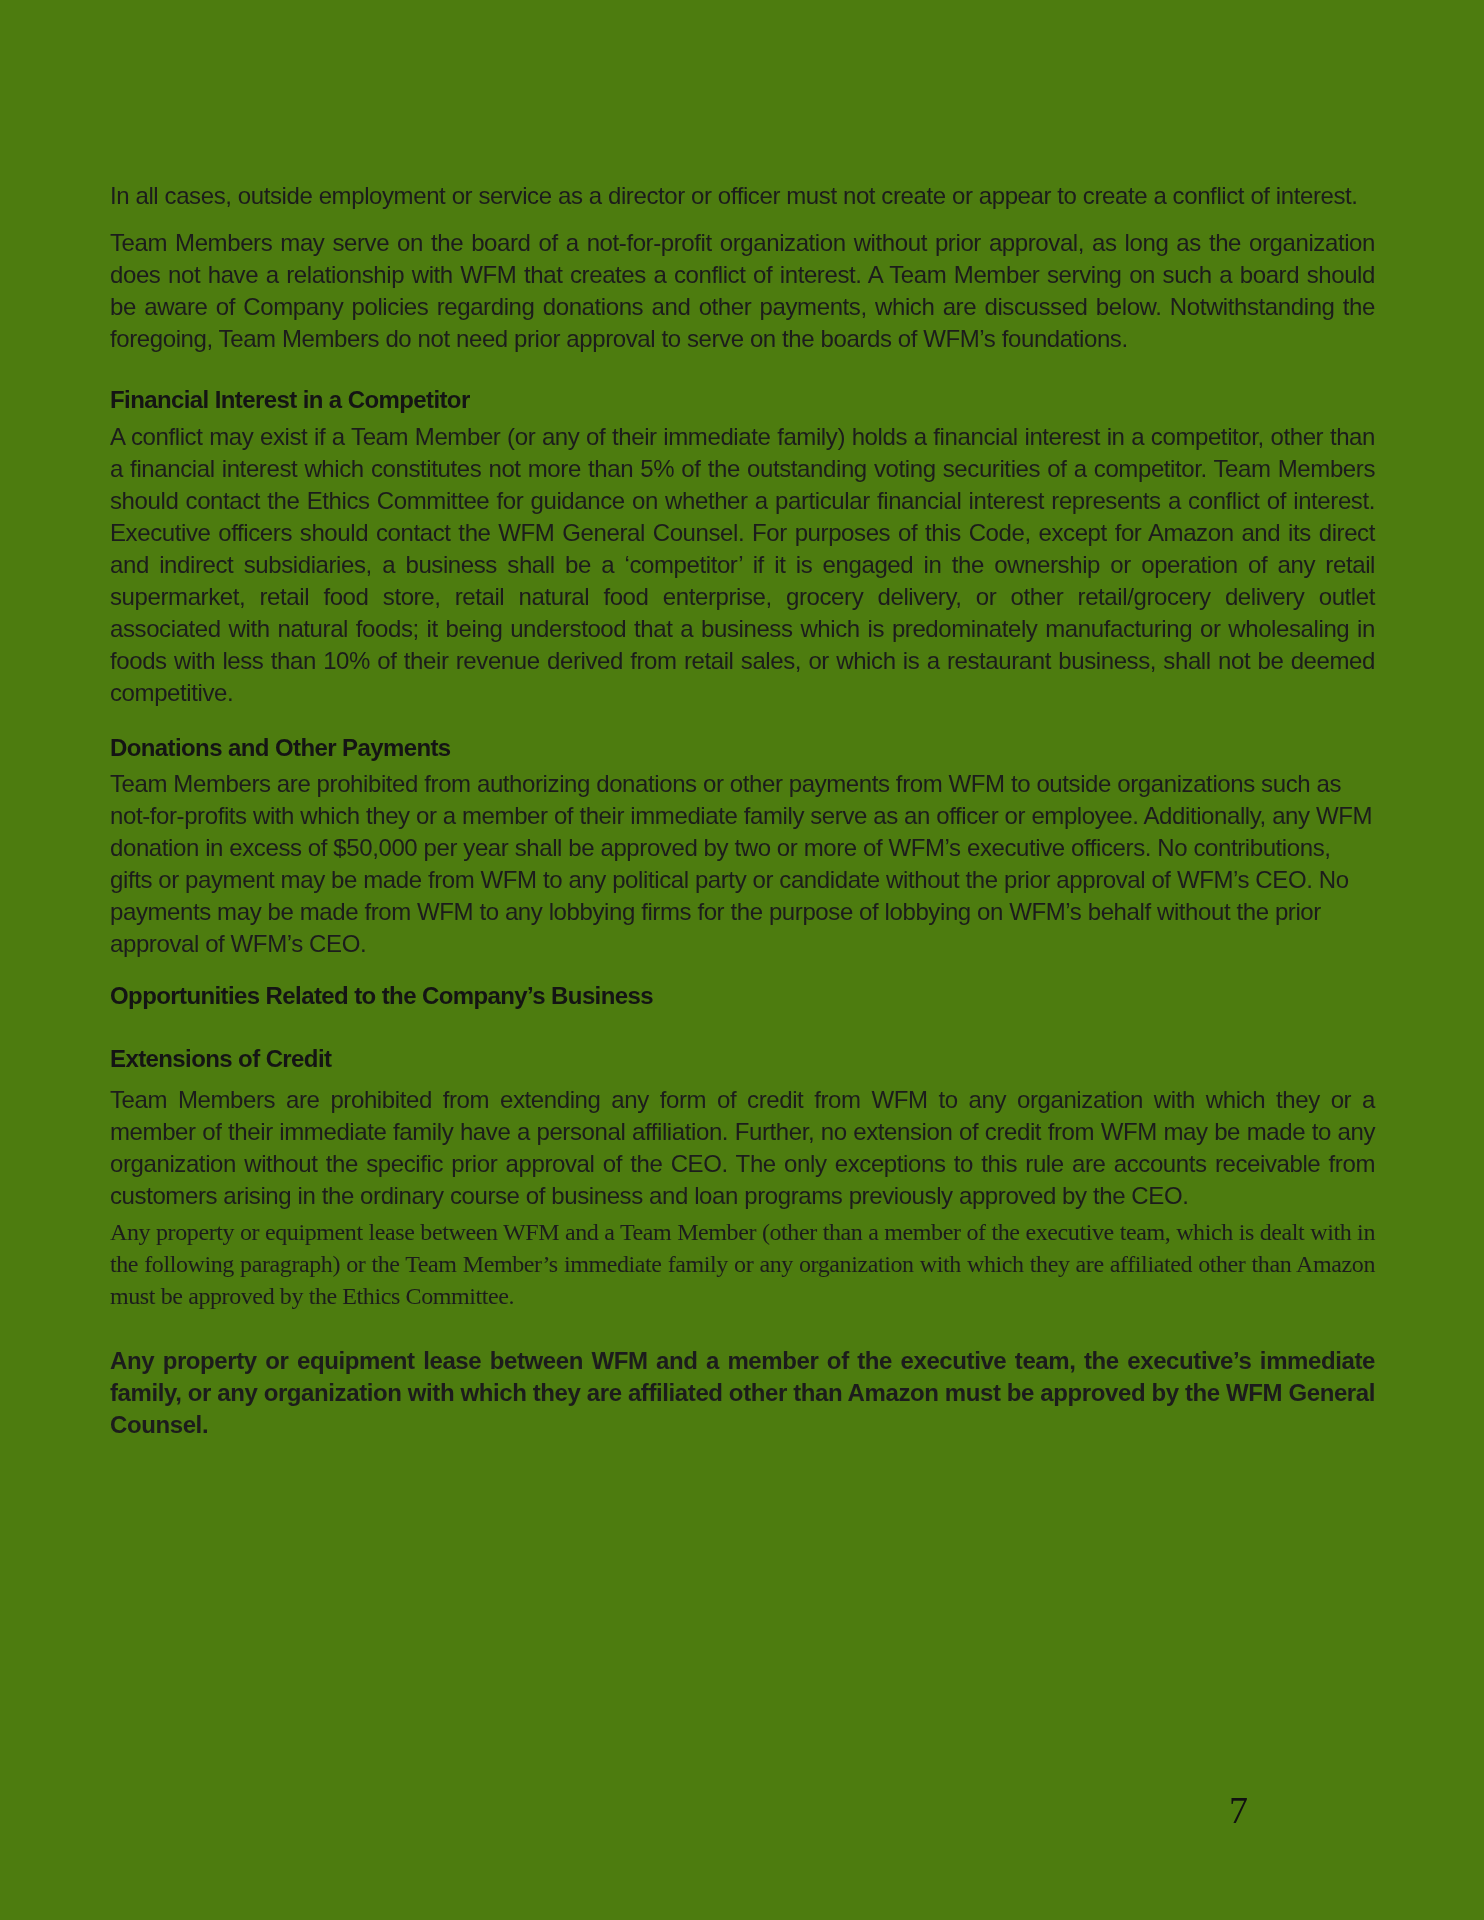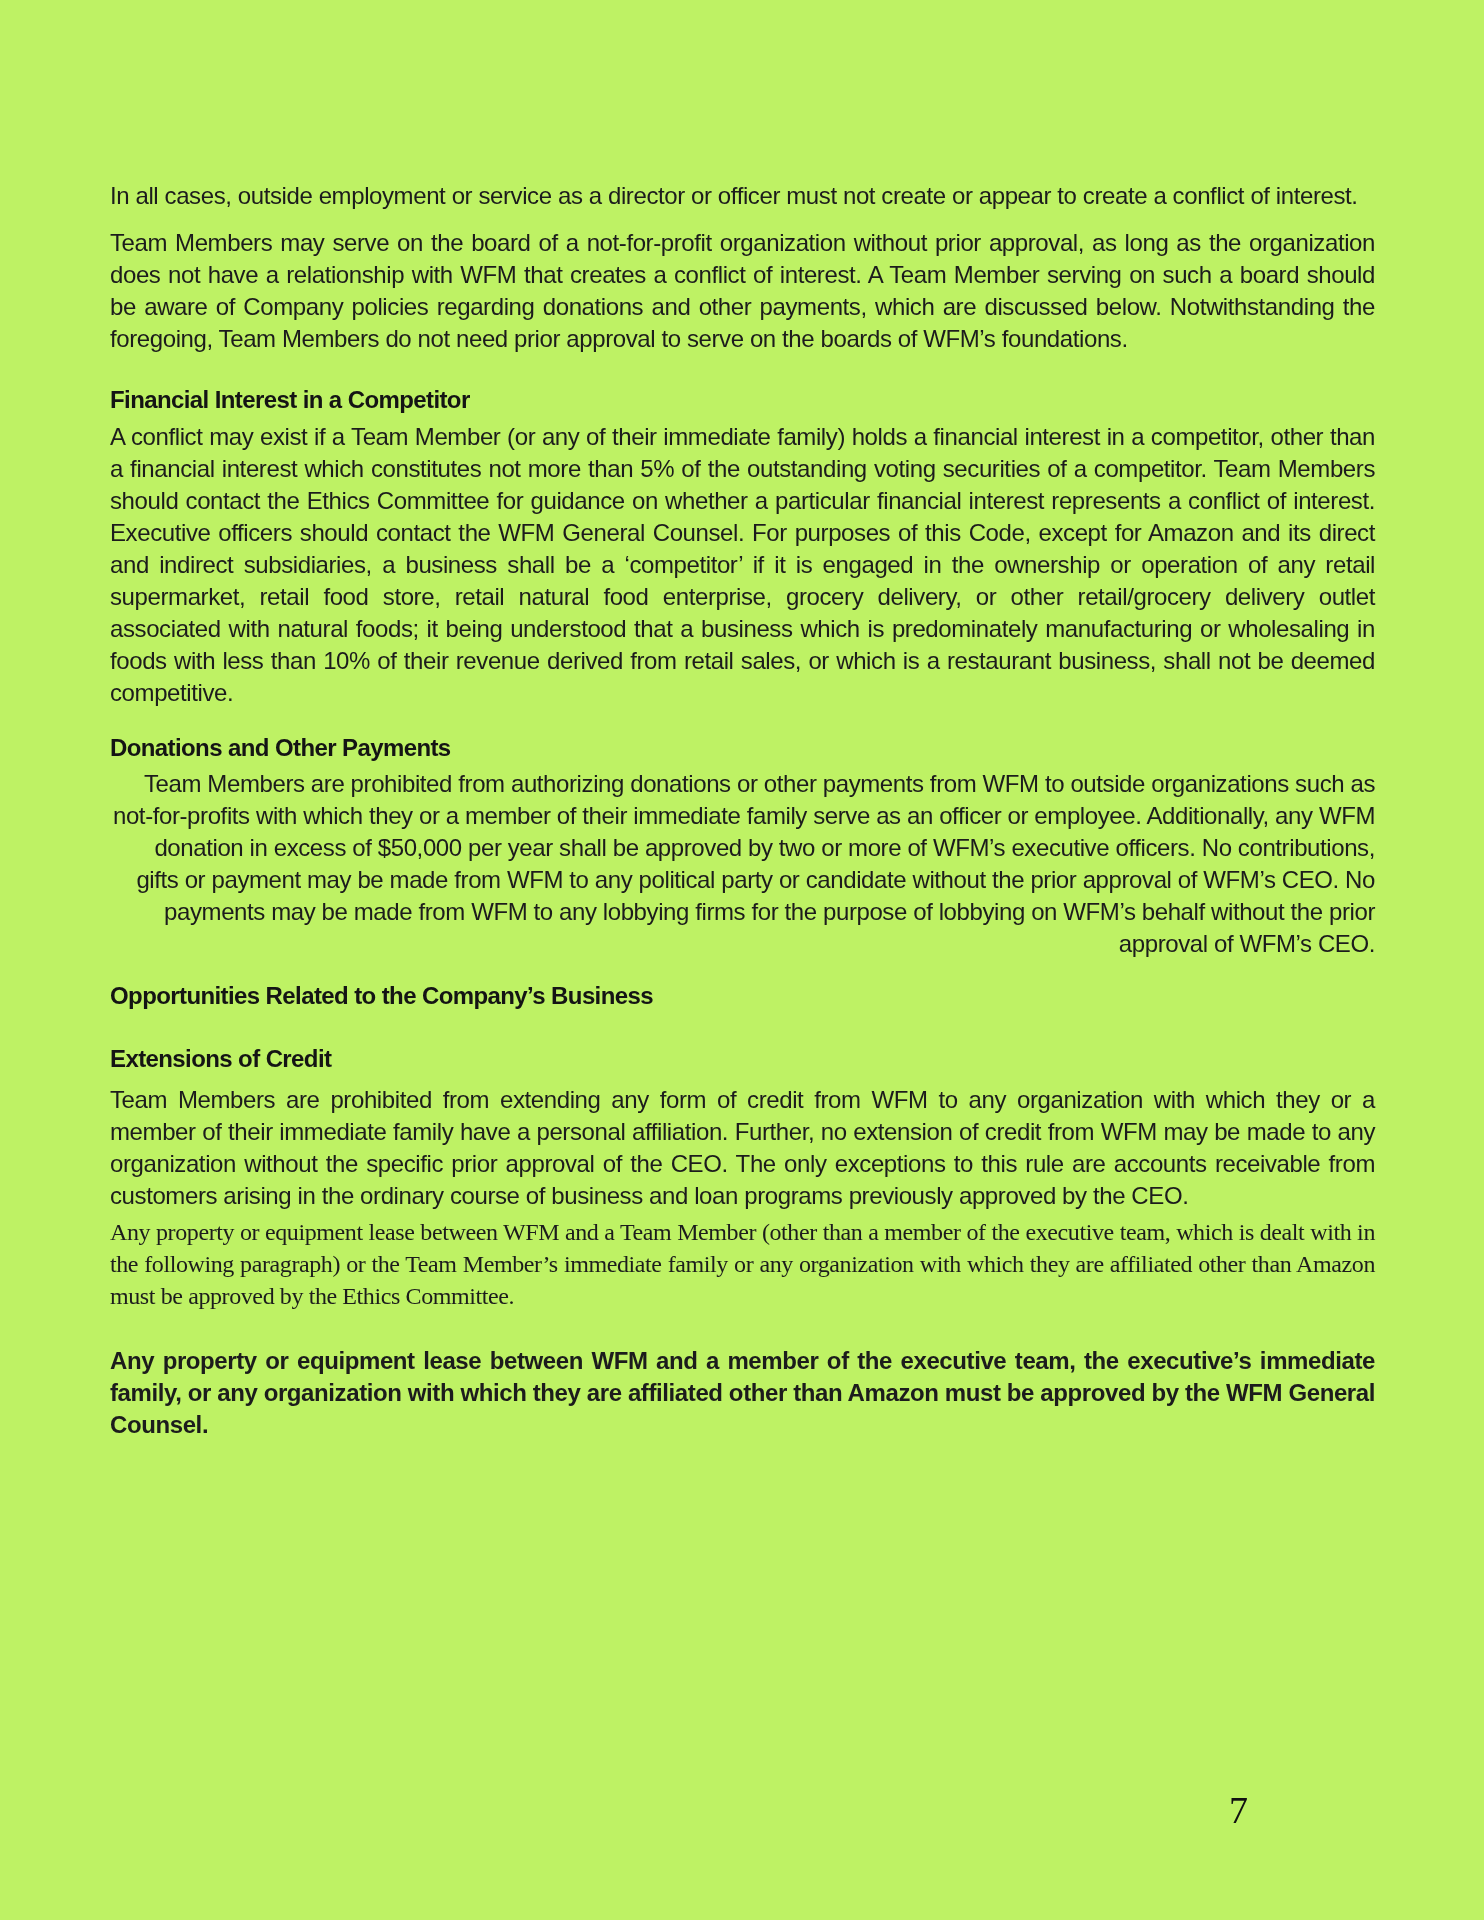--- a/index.html
+++ b/index.html
@@ -4,38 +4,38 @@
 <style>
   html, body {
     margin: 0;
     padding: 0;
     background: #e8e8e8;
   }
   .page {
     position: relative;
     width: 1484px;
     height: 1920px;
-    background: #bef264;
+    background: #4d7c0f;
     overflow: hidden;
     margin: 0 auto;
   }
   .content {
     position: absolute;
     left: 110px;
     top: 0;
     width: 1265px;
     color: #1c1c1c;
     font-family: "Liberation Sans", "DejaVu Sans", sans-serif;
     font-size: 24px;
     line-height: 32px;
     letter-spacing: -0.4px;
   }
   p.body {
     margin: 0;
-    text-align: right;
+    text-align: left;
   }
   p.just {
     text-align: justify;
     text-justify: inter-word;
   }
   h2.hd {
     margin: 0;
     font-family: "Liberation Sans", "DejaVu Sans", sans-serif;
     font-size: 24px;
     line-height: 32px;

